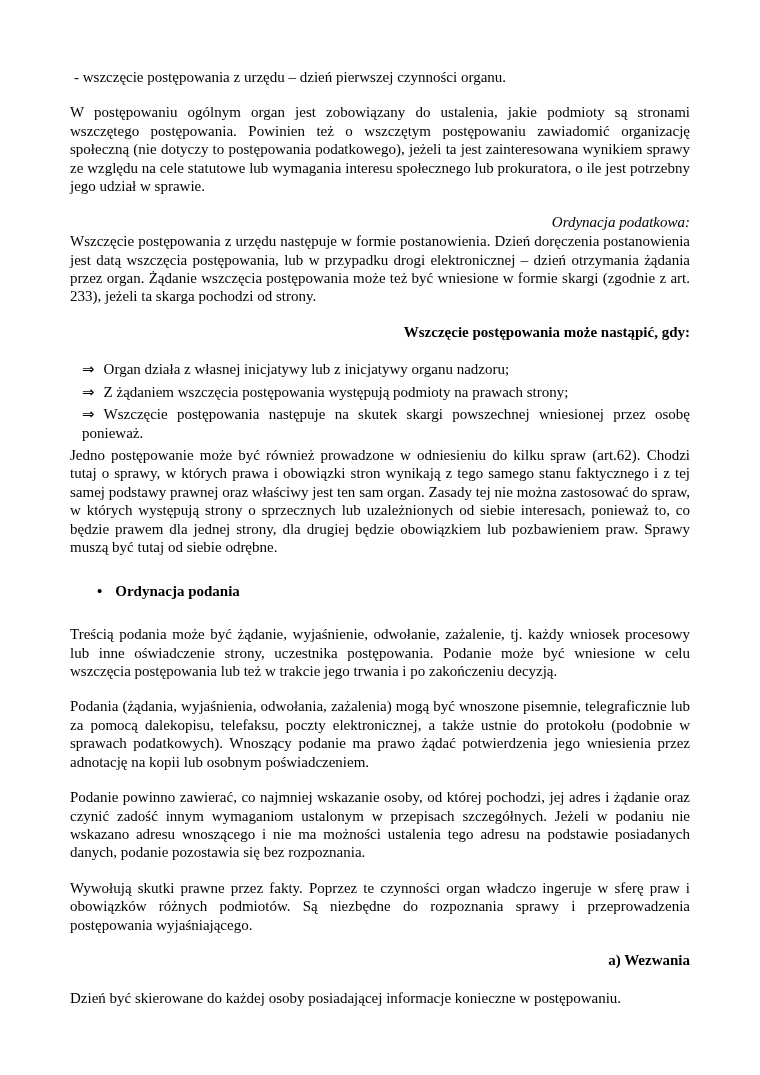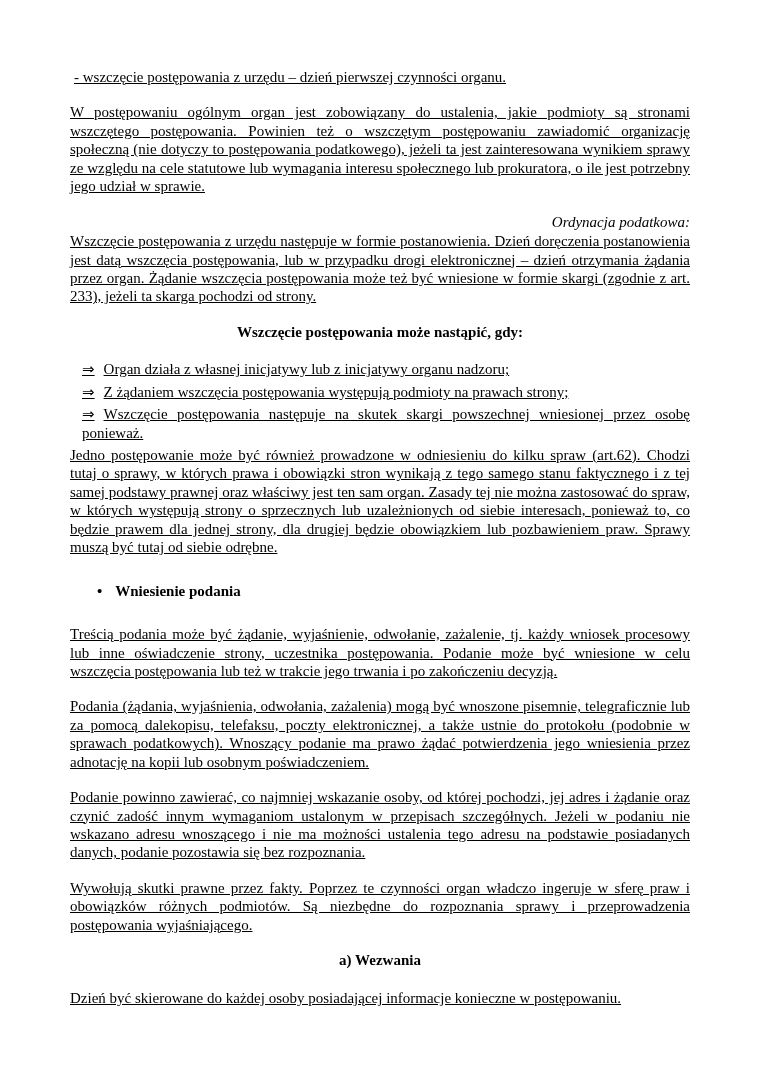--- a/index.html
+++ b/index.html
@@ -17,35 +17,34 @@
     background: #ffffff;
     padding: 68px 70px 50px 70px;
     font-family: "Liberation Serif", "DejaVu Serif", serif;
     font-size: 15px;
     line-height: 1.23;
     color: #000000;
   }
   .para {
     margin: 0 0 17px 0;
     text-align: justify;
-    text-decoration: underline;
   }
   .intro {
     padding-left: 4px;
     text-align: left;
   }
   .heading-italic {
     font-style: italic;
     margin: 0 0 1px 0;
     text-align: right;
   }
   .heading-bold {
     font-weight: bold;
     margin: 0 0 19px 0;
-    text-align: center;
+    text-align: right;
   }
   .arrow-list {
     margin: 7px 0 0 12px;
   }
   .arrow-item {
     margin: 0 0 4px 0;
   }
   .arrow {
     font-family: "DejaVu Sans", sans-serif;
     margin-right: 9px;
@@ -85,21 +84,21 @@
       <span class="arrow">⇒</span><span>Z żądaniem wszczęcia postępowania występują podmioty na prawach strony;</span>
     </p>
     <p class="para arrow-item">
       <span class="arrow">⇒</span><span>Wszczęcie postępowania następuje na skutek skargi powszechnej wniesionej przez osobę ponieważ.</span>
     </p>
   </div>
 
   <p class="para">Jedno postępowanie może być również prowadzone w odniesieniu do kilku spraw (art.62). Chodzi tutaj o sprawy, w których prawa i obowiązki stron wynikają z tego samego stanu faktycznego i z tej samej podstawy prawnej oraz właściwy jest ten sam organ. Zasady tej nie można zastosować do spraw, w których występują strony o sprzecznych lub uzależnionych od siebie interesach, ponieważ to, co będzie prawem dla jednej strony, dla drugiej będzie obowiązkiem lub pozbawieniem praw. Sprawy muszą być tutaj od siebie odrębne.</p>
 
   <p class="bullet-heading">
-    <span class="bullet">•</span><span>Wniesienie podania</span>
+    <span class="bullet">•</span><span>Ordynacja podania</span>
   </p>
 
   <p class="para">Treścią podania może być żądanie, wyjaśnienie, odwołanie, zażalenie, tj. każdy wniosek procesowy lub inne oświadczenie strony, uczestnika postępowania. Podanie może być wniesione w celu wszczęcia postępowania lub też w trakcie jego trwania i po zakończeniu decyzją.</p>
 
   <p class="para">Podania (żądania, wyjaśnienia, odwołania, zażalenia) mogą być wnoszone pisemnie, telegraficznie lub za pomocą dalekopisu, telefaksu, poczty elektronicznej, a także ustnie do protokołu (podobnie w sprawach podatkowych). Wnoszący podanie ma prawo żądać potwierdzenia jego wniesienia przez adnotację na kopii lub osobnym poświadczeniem.</p>
 
   <p class="para">Podanie powinno zawierać, co najmniej wskazanie osoby, od której pochodzi, jej adres i żądanie oraz czynić zadość innym wymaganiom ustalonym w przepisach szczegółnych. Jeżeli w podaniu nie wskazano adresu wnoszącego i nie ma możności ustalenia tego adresu na podstawie posiadanych danych, podanie pozostawia się bez rozpoznania.</p>
 
 
   <p class="para">Wywołują skutki prawne przez fakty. Poprzez te czynności organ władczo ingeruje w sferę praw i obowiązków różnych podmiotów. Są niezbędne do rozpoznania sprawy i przeprowadzenia postępowania wyjaśniającego.</p>

